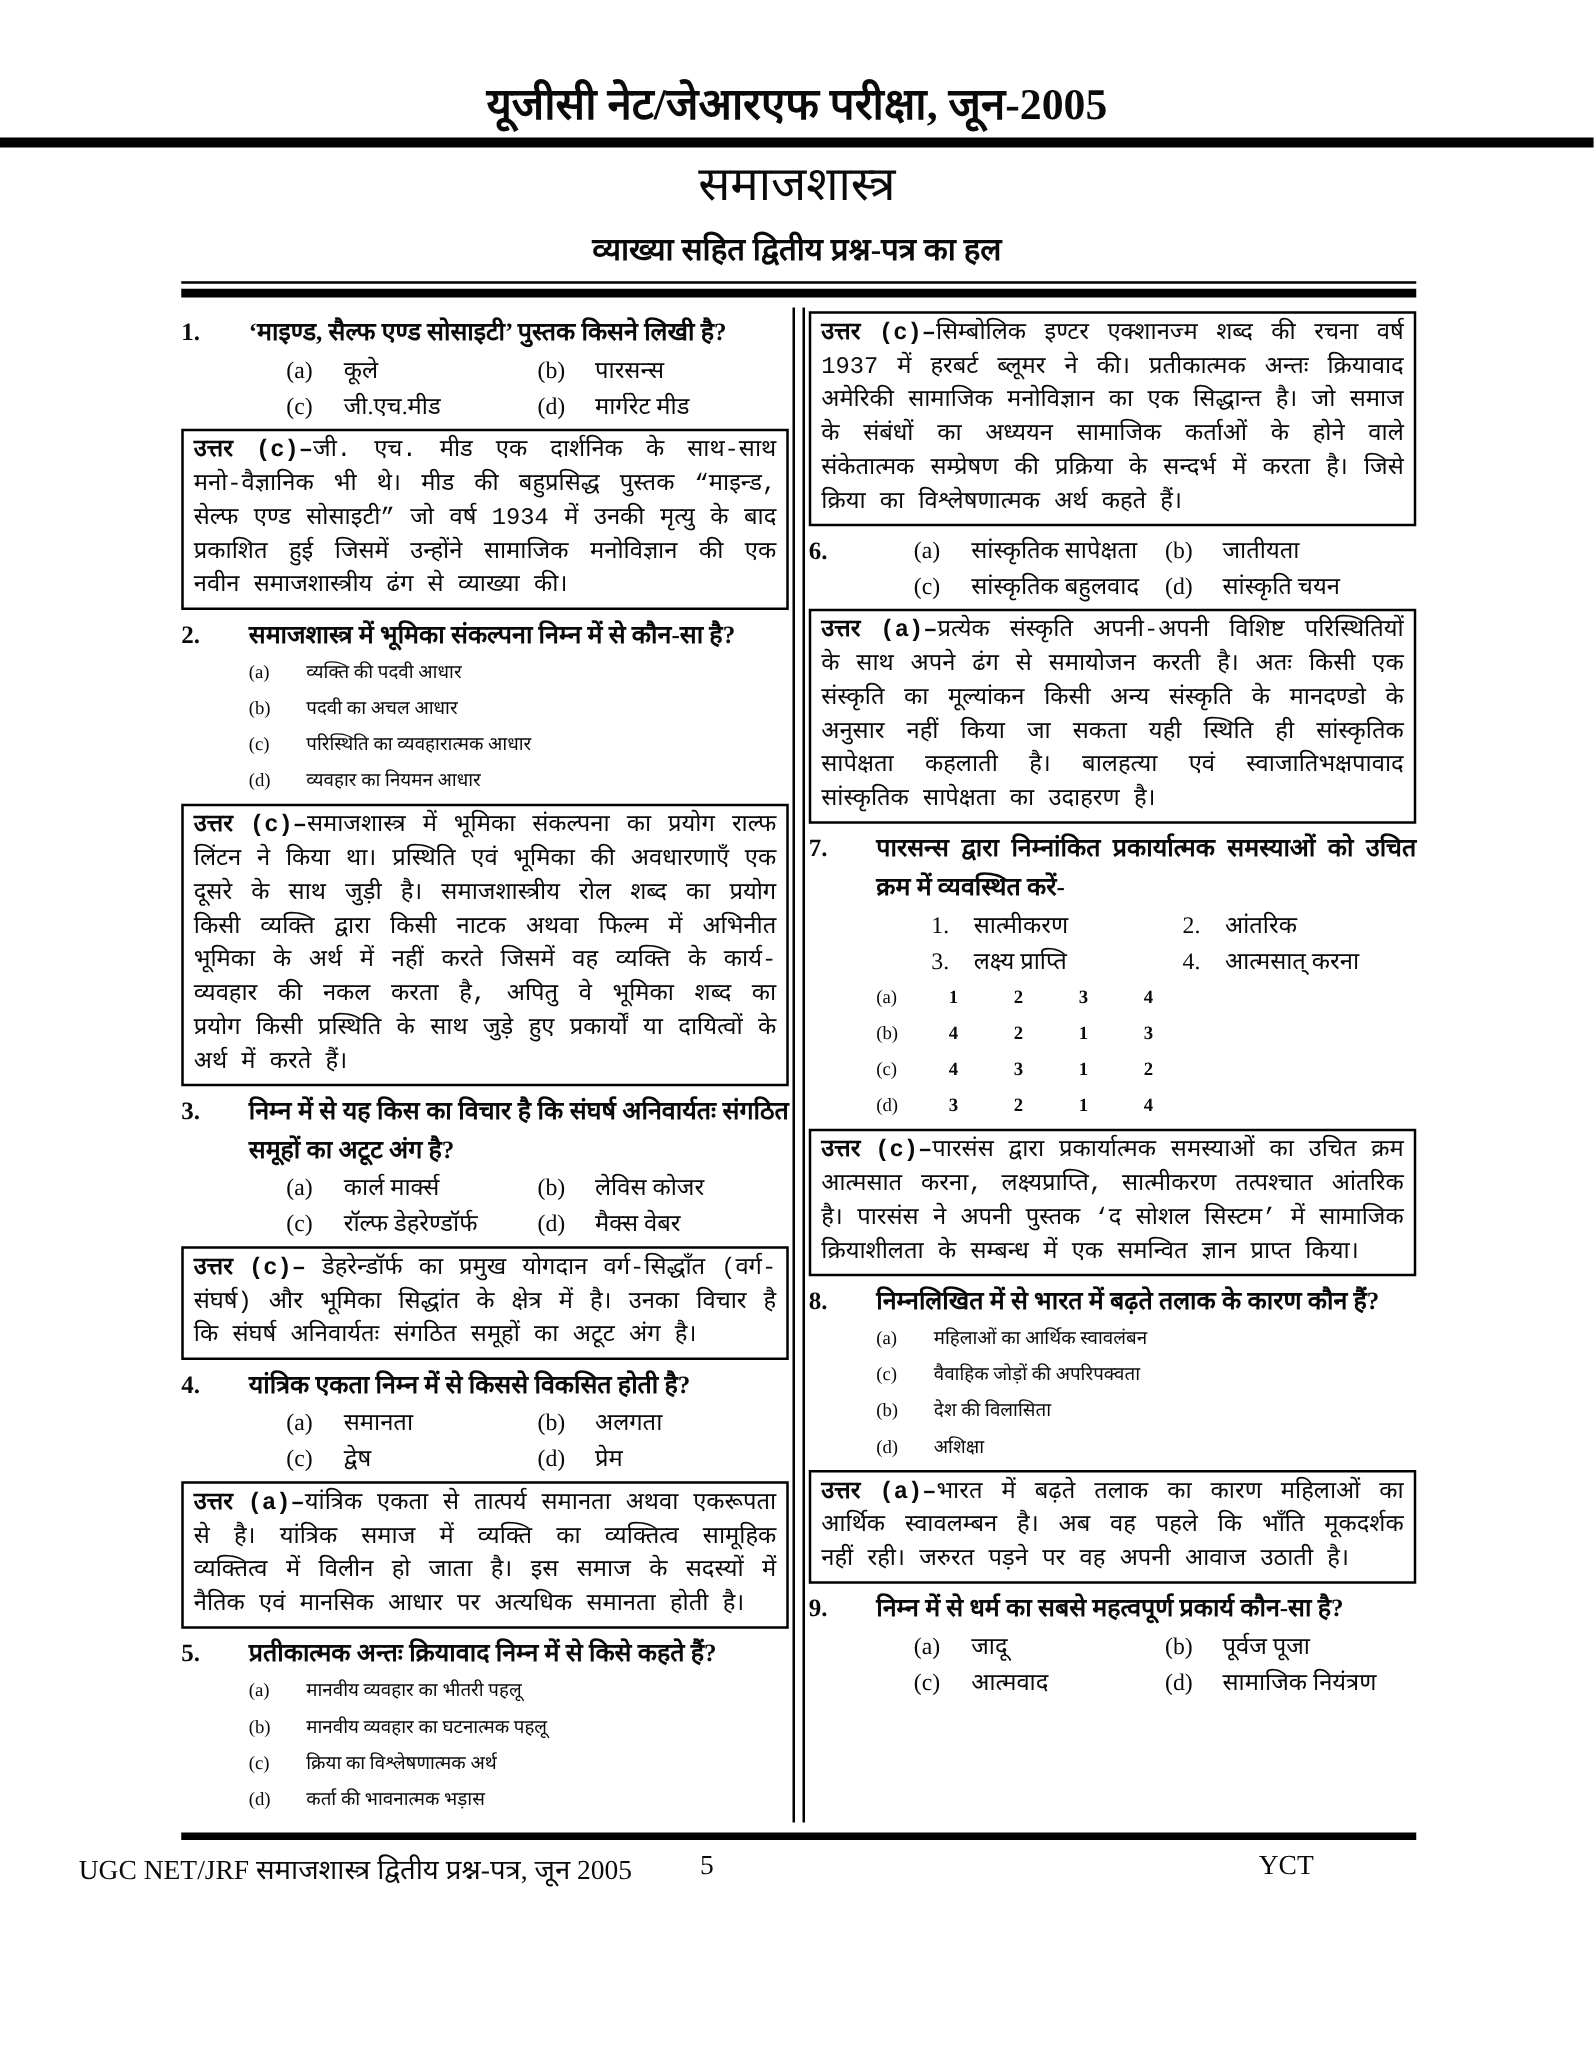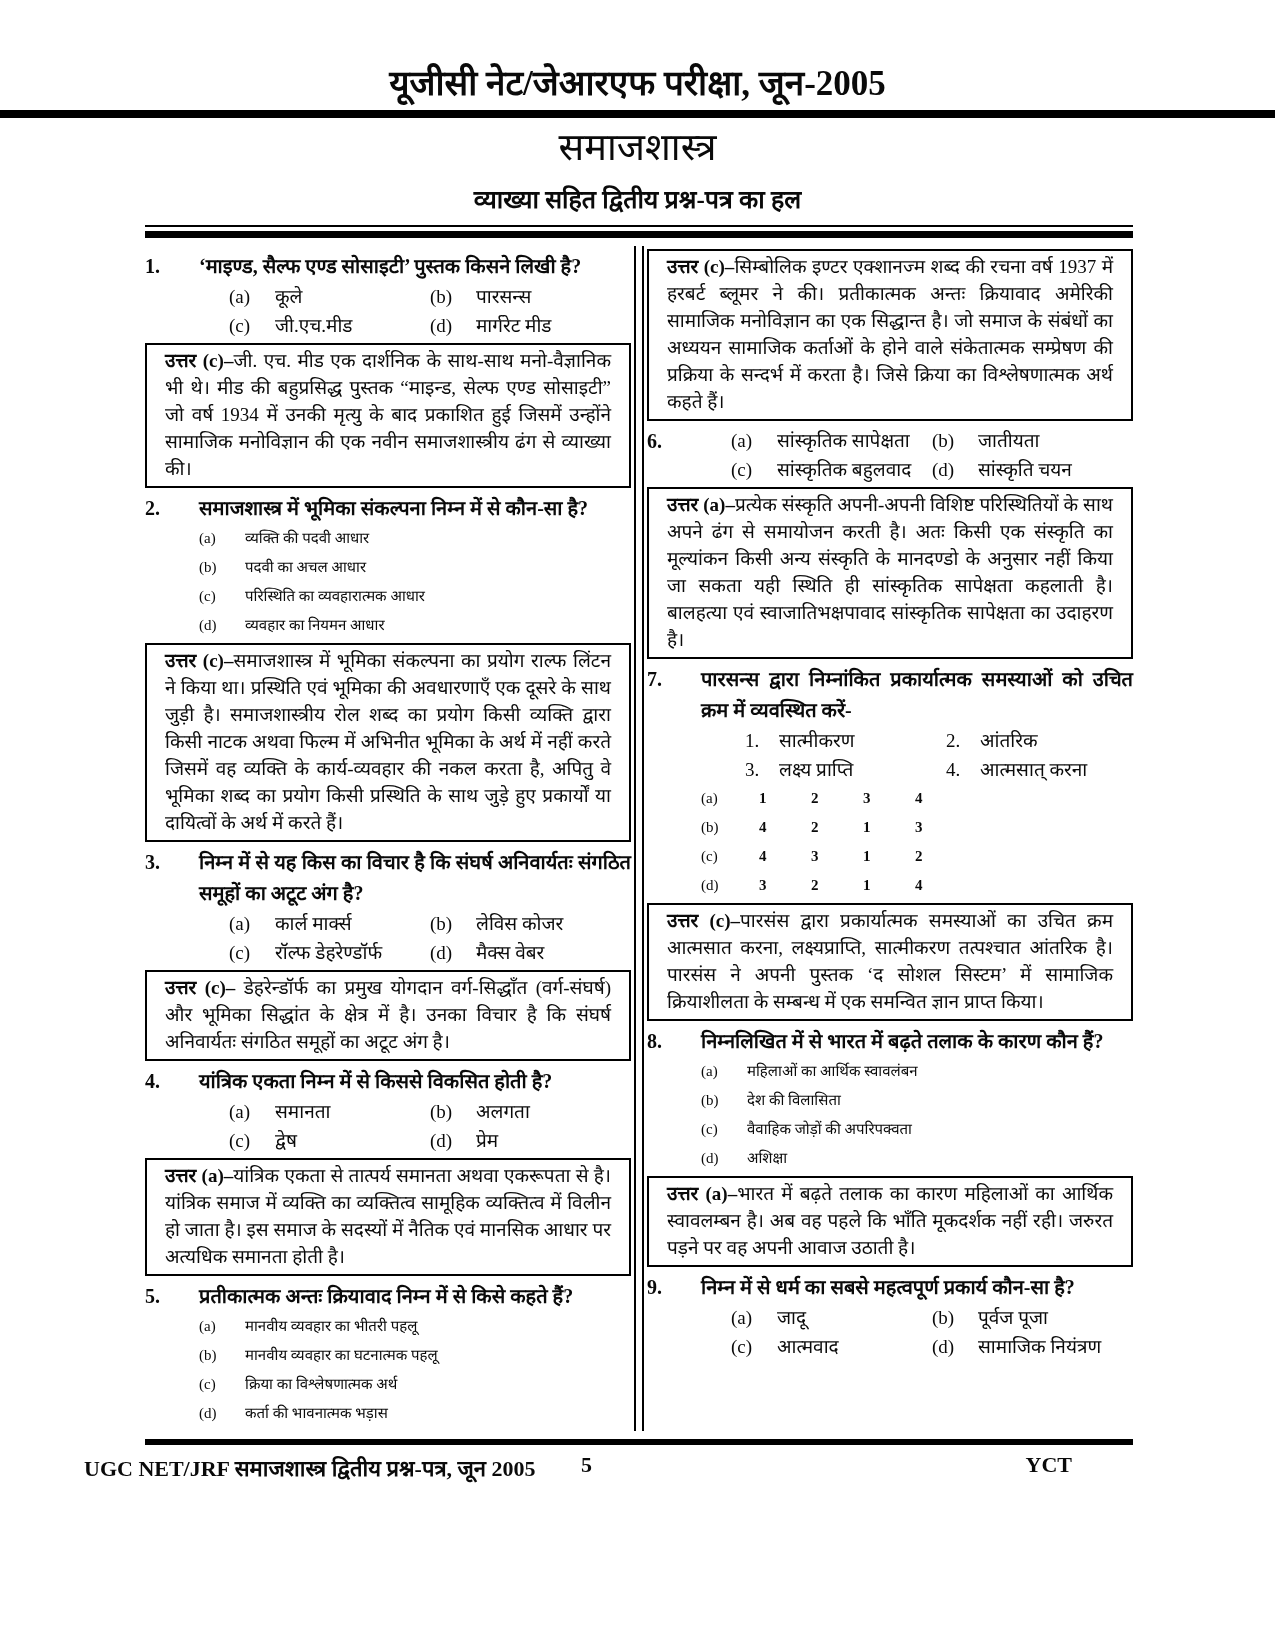--- a/index.html
+++ b/index.html
@@ -32,26 +32,26 @@
   .q-text { font-weight:bold; font-size:20px; line-height:31px; text-align:justify; }
 
   .opt-grid { display:flex; flex-wrap:wrap;margin-left:30px; }
   .opt-cell { width:50%; font-size:19px; line-height:29px; white-space:nowrap; overflow:hidden; }
   .opt-row  { font-size:15px; line-height:29px; }
   .o-key { display:inline-block; width:46px; }
   .item-cell .i-key { display:inline-block; width:34px; margin-left:14px; }
   .opt-row.seq .o-key { width:58px; }
   .digit { display:inline-block; width:52px; font-weight:bold; }
 
-  .answer-box { border:2px solid #000; padding:2px 18px 4px; margin:3px 0 5px; }
+  .answer-box { border:2px solid #000; padding:2px 8px 4px; margin:3px 0 5px;font-family:Liberation Mono, monospace; }
   .a-par { font-size:19px; line-height:27px; text-align:justify; }
   .a-label { font-weight:bold; }
 
   .f-rule { margin:8px 0 0 145px; width:988px; height:6px; background:#000; }
-  .f-row { position:relative; margin:7px 0 0 84px; width:988px; font-weight:bold; font-size:22px; }
+  .f-row { position:relative; margin:7px 0 0 63px; width:988px; font-weight:normal; font-size:22px; }
   .f-page  { position:absolute; left:497px; top:0; }
   .f-right { position:absolute; right:0; top:0; }
 </style>
 </head>
 <body>
 
 <div class="top-band"></div>
 
 <header>
   <div class="hdr1">यूजीसी नेट/जेआरएफ परीक्षा, जून-2005</div>
@@ -171,22 +171,22 @@
         </div>
       </div>
       <div class="answer-box">
         <p class="a-par"><span class="a-label">उत्तर (c)–</span><span class="a-text">पारसंस द्वारा प्रकार्यात्मक समस्याओं का उचित क्रम आत्मसात करना, लक्ष्यप्राप्ति, सात्मीकरण तत्पश्चात आंतरिक है। पारसंस ने अपनी पुस्तक ‘द सोशल सिस्टम’ में सामाजिक क्रियाशीलता के सम्बन्ध में एक समन्वित ज्ञान प्राप्त किया।</span></p>
       </div>
       <div class="question">
         <div class="q-num">8.</div>
         <div class="q-body">
           <div class="q-text">निम्नलिखित में से भारत में बढ़ते तलाक के कारण कौन हैं?</div>
           <div class="opt-row"><span class="o-key">(a)</span><span class="o-text">महिलाओं का आर्थिक स्वावलंबन</span></div>
+          <div class="opt-row"><span class="o-key">(c)</span><span class="o-text">वैवाहिक जोड़ों की अपरिपक्वता</span></div>
           <div class="opt-row"><span class="o-key">(b)</span><span class="o-text">देश की विलासिता</span></div>
-          <div class="opt-row"><span class="o-key">(c)</span><span class="o-text">वैवाहिक जोड़ों की अपरिपक्वता</span></div>
           <div class="opt-row"><span class="o-key">(d)</span><span class="o-text">अशिक्षा</span></div>
         </div>
       </div>
       <div class="answer-box">
         <p class="a-par"><span class="a-label">उत्तर (a)–</span><span class="a-text">भारत में बढ़ते तलाक का कारण महिलाओं का आर्थिक स्वावलम्बन है। अब वह पहले कि भाँति मूकदर्शक नहीं रही। जरुरत पड़ने पर वह अपनी आवाज उठाती है।</span></p>
       </div>
       <div class="question">
         <div class="q-num">9.</div>
         <div class="q-body">
           <div class="q-text">निम्न में से धर्म का सबसे महत्वपूर्ण प्रकार्य कौन-सा है?</div>

